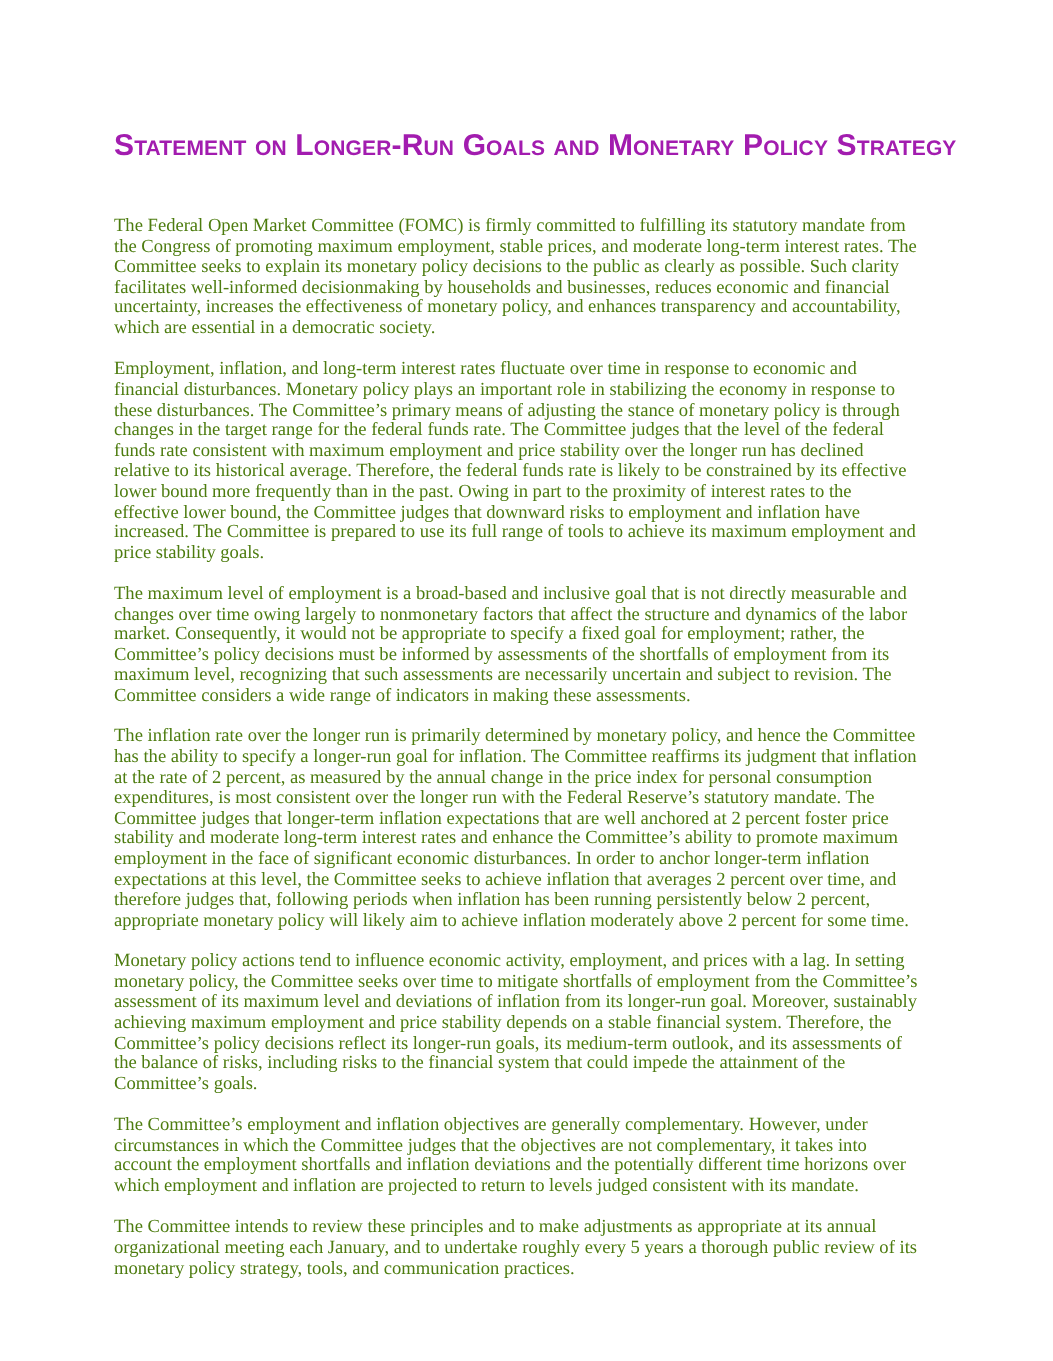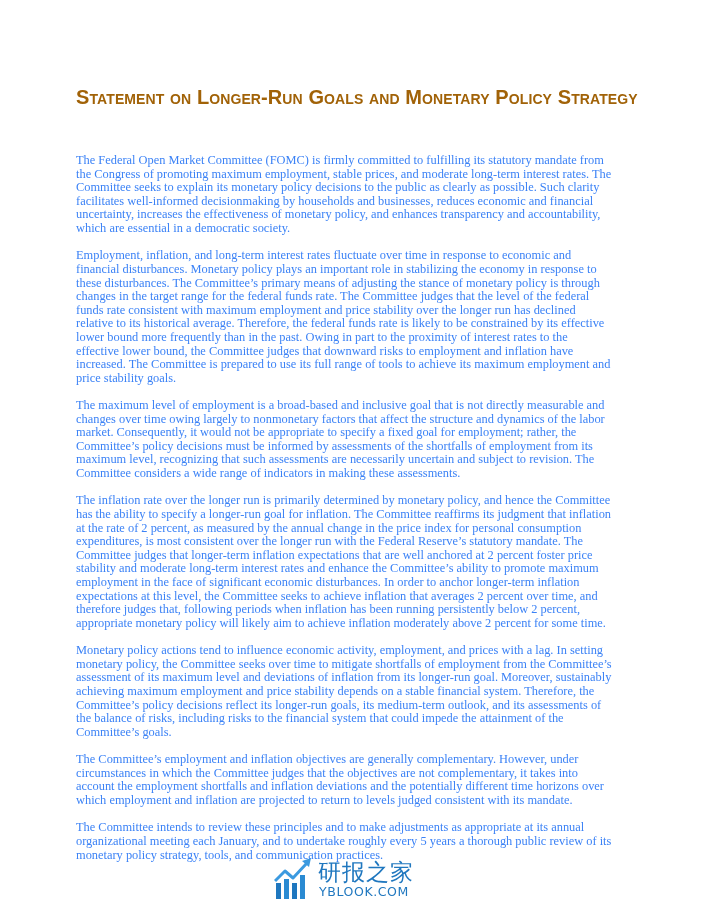--- a/index.html
+++ b/index.html
@@ -2,31 +2,31 @@
 <html><head>
 <meta charset="utf-8">
 <style>
   html, body { margin: 0; padding: 0; background: #ffffff; }
   body { width: 702px; height: 907px; position: relative; overflow: hidden; }
   .page { position: absolute; left: 0; top: 0; width: 702px; height: 907px; background: #ffffff; }
   .title {
     position: absolute; left: 76px; top: 86px; width: 600px;
     font-family: "Liberation Sans", sans-serif; font-weight: bold;
     font-variant: small-caps; font-size: 20px; letter-spacing: 0.1px;
-    color: #a16207; white-space: nowrap;
+    color: #a21caf; white-space: nowrap;
   }
   .subtitle {
     position: absolute; left: 76px; top: 114px;
     font-family: "Liberation Sans", sans-serif; font-style: italic;
     font-size: 13px; color: #3b7ab6; white-space: nowrap;
   }
   .body {
-    position: absolute; left: 76px; top: 154px; width: 536px;
+    position: absolute; left: 76px; top: 144px; width: 536px;
     font-family: "Liberation Serif", serif; font-size: 12.4px; line-height: 13.6px;
-    color: #3b82f6;
+    color: #4d7c0f;
   }
   .body p { margin: 0 0 13.8px 0; }
   .logo { position: absolute; left: 274px; top: 857px; width: 180px; height: 42px; }
   .logo svg { position: absolute; left: 0; top: 0; }
   .logo-cn {
     position: absolute; left: 44px; top: 0px; font-family: "DejaVu Sans", sans-serif;
     font-size: 23px; color: #1f77bf; letter-spacing: 1px; white-space: nowrap;
   }
   .logo-en {
     position: absolute; left: 45px; top: 27px; font-family: "DejaVu Sans", sans-serif;
@@ -42,25 +42,13 @@
   <div class="body">
     <p>The Federal Open Market Committee (FOMC) is firmly committed to fulfilling its statutory mandate from the Congress of promoting maximum employment, stable prices, and moderate long-term interest rates. The Committee seeks to explain its monetary policy decisions to the public as clearly as possible. Such clarity facilitates well-informed decisionmaking by households and businesses, reduces economic and financial uncertainty, increases the effectiveness of monetary policy, and enhances transparency and accountability, which are essential in a democratic society.</p>
     <p>Employment, inflation, and long-term interest rates fluctuate over time in response to economic and financial disturbances. Monetary policy plays an important role in stabilizing the economy in response to these disturbances. The Committee’s primary means of adjusting the stance of monetary policy is through changes in the target range for the federal funds rate. The Committee judges that the level of the federal funds rate consistent with maximum employment and price stability over the longer run has declined relative to its historical average. Therefore, the federal funds rate is likely to be constrained by its effective lower bound more frequently than in the past. Owing in part to the proximity of interest rates to the effective lower bound, the Committee judges that downward risks to employment and inflation have increased. The Committee is prepared to use its full range of tools to achieve its maximum employment and price stability goals.</p>
     <p>The maximum level of employment is a broad-based and inclusive goal that is not directly measurable and changes over time owing largely to nonmonetary factors that affect the structure and dynamics of the labor market. Consequently, it would not be appropriate to specify a fixed goal for employment; rather, the Committee’s policy decisions must be informed by assessments of the shortfalls of employment from its maximum level, recognizing that such assessments are necessarily uncertain and subject to revision. The Committee considers a wide range of indicators in making these assessments.</p>
     <p>The inflation rate over the longer run is primarily determined by monetary policy, and hence the Committee has the ability to specify a longer-run goal for inflation. The Committee reaffirms its judgment that inflation at the rate of 2 percent, as measured by the annual change in the price index for personal consumption expenditures, is most consistent over the longer run with the Federal Reserve’s statutory mandate. The Committee judges that longer-term inflation expectations that are well anchored at 2 percent foster price stability and moderate long-term interest rates and enhance the Committee’s ability to promote maximum employment in the face of significant economic disturbances. In order to anchor longer-term inflation expectations at this level, the Committee seeks to achieve inflation that averages 2 percent over time, and therefore judges that, following periods when inflation has been running persistently below 2 percent, appropriate monetary policy will likely aim to achieve inflation moderately above 2 percent for some time.</p>
     <p>Monetary policy actions tend to influence economic activity, employment, and prices with a lag. In setting monetary policy, the Committee seeks over time to mitigate shortfalls of employment from the Committee’s assessment of its maximum level and deviations of inflation from its longer-run goal. Moreover, sustainably achieving maximum employment and price stability depends on a stable financial system. Therefore, the Committee’s policy decisions reflect its longer-run goals, its medium-term outlook, and its assessments of the balance of risks, including risks to the financial system that could impede the attainment of the Committee’s goals.</p>
     <p>The Committee’s employment and inflation objectives are generally complementary. However, under circumstances in which the Committee judges that the objectives are not complementary, it takes into account the employment shortfalls and inflation deviations and the potentially different time horizons over which employment and inflation are projected to return to levels judged consistent with its mandate.</p>
     <p>The Committee intends to review these principles and to make adjustments as appropriate at its annual organizational meeting each January, and to undertake roughly every 5 years a thorough public review of its monetary policy strategy, tools, and communication practices.</p>
   </div>
 
-  <div class="logo">
-    <svg width="40" height="42" viewBox="0 0 40 42">
-      <rect x="2" y="26" width="5" height="16" fill="#1f77bf"></rect>
-      <rect x="10" y="22" width="5" height="20" fill="#2a8ad2"></rect>
-      <rect x="18" y="26" width="5" height="16" fill="#1f77bf"></rect>
-      <rect x="26" y="18" width="5" height="24" fill="#2a8ad2"></rect>
-      <polyline points="1,24 11,14 19,21 33,6" fill="none" stroke="#3b9ae0" stroke-width="3" stroke-linejoin="round"></polyline>
-      <polygon points="28,4 37,1 35,10" fill="#3b9ae0"></polygon>
-    </svg>
-    <div class="logo-cn">研报之家</div>
-    <div class="logo-en">YBLOOK.COM</div>
-  </div>
 </div>
 
 </body></html>

